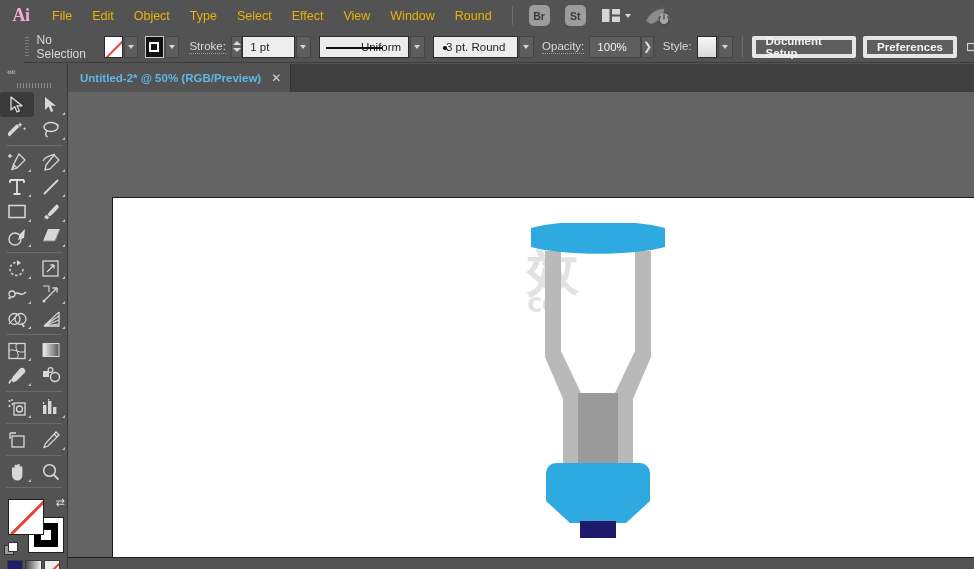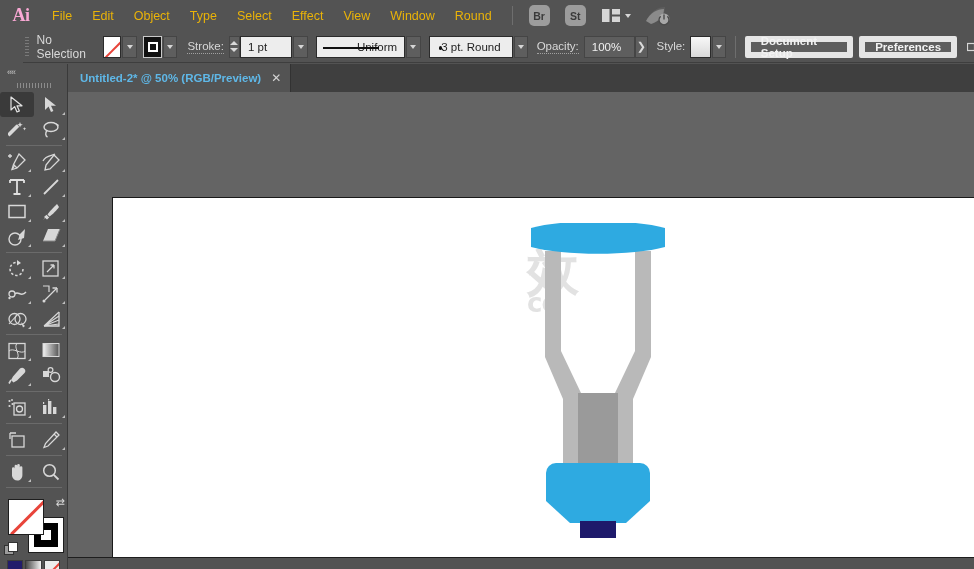--- a/index.html
+++ b/index.html
@@ -131,21 +131,21 @@
     width: 56px; height: 2.5px; background: #111;
   }
   #brush-field {
     width: 98px; justify-content: center; position: relative; gap: 4px;
   }
   #brush-dot {
     width: 3.5px; height: 3.5px; border-radius: 50%;
     background: #111; position: absolute; left: 9px; top: 9.5px;
   }
   .cb-button {
-    height: 22px; background: #5E5E5E; border: 6px solid #e5e5e5;
+    height: 22px; background: #5E5E5E; border: 4px solid #e5e5e5;
     border-radius: 2px; color: #F2F2F2; font-size: 11.5px; font-weight: bold;
     display: flex; align-items: center; padding: 0 10px;
   }
   #arrow-btn {
     width: 16px; height: 22px; background: #5E5E5E;
     border: 1px solid #454545;
     display: flex; align-items: center; justify-content: center;
     color: #DADADA; font-size: 11px;
   }
   #style-swatch {

